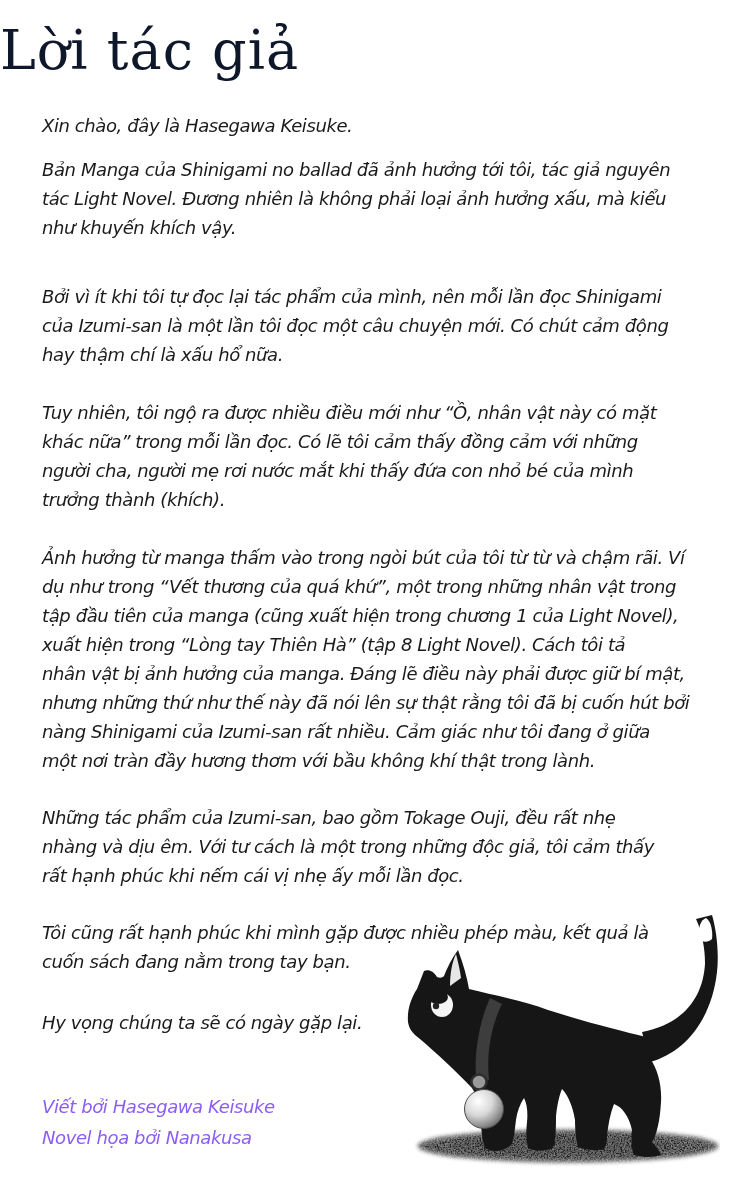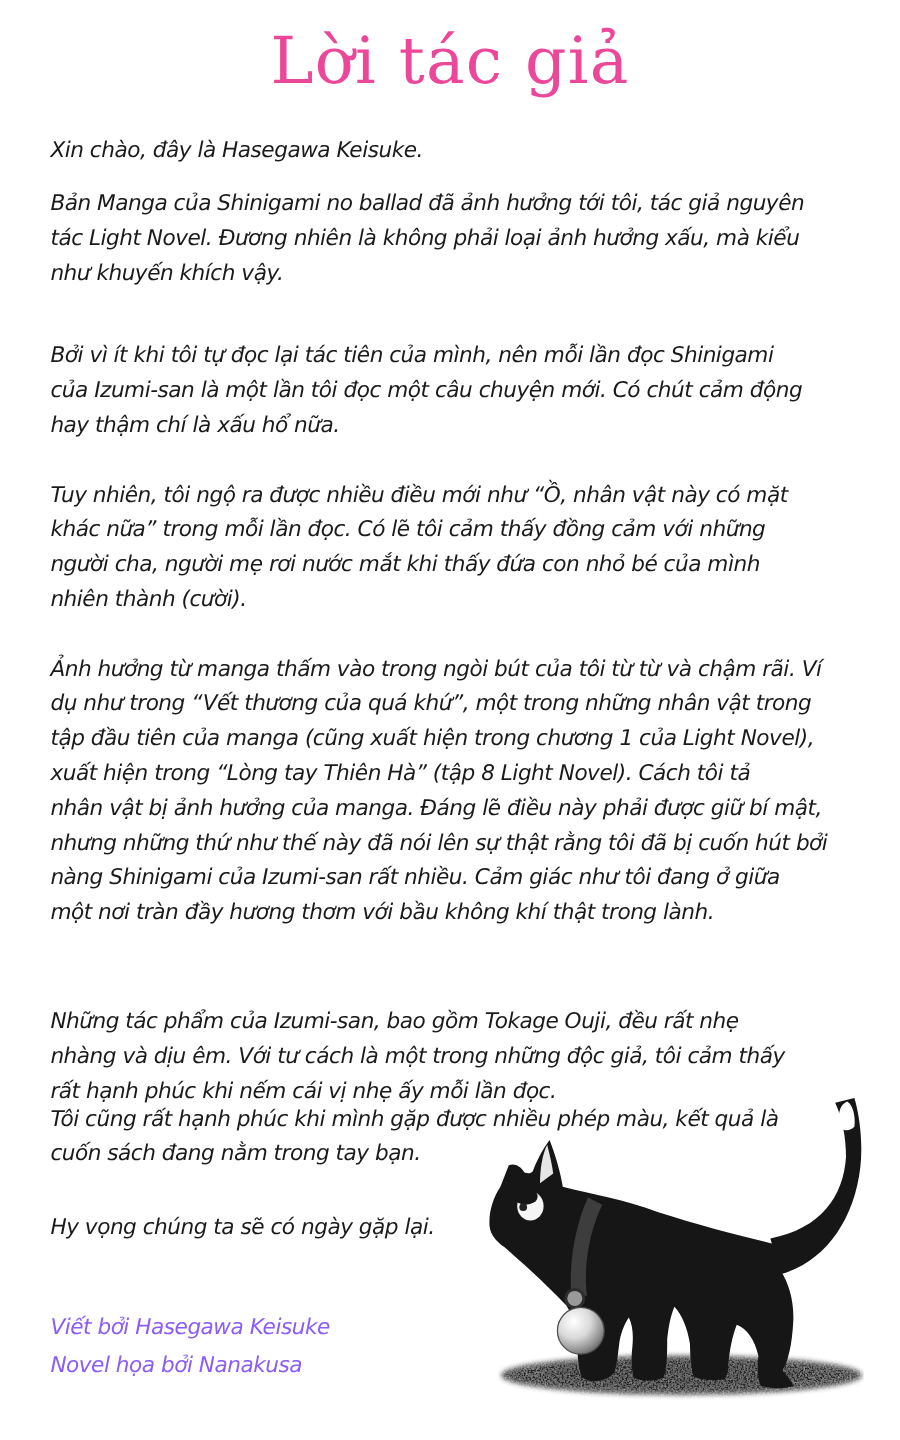--- a/index.html
+++ b/index.html
@@ -9,45 +9,45 @@
     height: 1200px;
     background: #ffffff;
     overflow: hidden;
     font-family: "DejaVu Sans", sans-serif;
   }
   .title {
     position: absolute;
     top: 12px;
     left: 0;
     width: 750px;
-    text-align: center;
+    text-align: left;
     font-family: "DejaVu Serif", serif;
     font-size: 54px;
     line-height: 78px;
-    color: #ec4899;
+    color: #0f172a;
     letter-spacing: 1px;
   }
   .para {
     position: absolute;
     left: 42px;
     width: 700px;
     font-family: "DejaVu Sans", sans-serif;
     font-style: italic;
     font-size: 18px;
     line-height: 29px;
     letter-spacing: -0.4px;
     color: #1a1a1a;
     white-space: pre;
   }
   .p1 { top: 111px; }
   .p2 { top: 155px; }
   .p3 { top: 282px; }
   .p4 { top: 398px; }
   .p5 { top: 543px; }
-  .p6 { top: 837px; }
+  .p6 { top: 803px; }
   .p7 { top: 918px; }
   .p8 { top: 1008px; }
   .credits {
     position: absolute;
     left: 42px;
     top: 1091px;
     font-family: "DejaVu Sans", sans-serif;
     font-style: italic;
     font-size: 18px;
     line-height: 31px;
@@ -66,27 +66,27 @@
 <body>
 
 <div class="page">
 
   <div class="title">Lời tác giả</div>
 
   <div class="para p1">Xin chào, đây là Hasegawa Keisuke.</div>
   <div class="para p2">Bản Manga của Shinigami no ballad đã ảnh hưởng tới tôi, tác giả nguyên
 tác Light Novel. Đương nhiên là không phải loại ảnh hưởng xấu, mà kiểu
 như khuyến khích vậy.</div>
-  <div class="para p3">Bởi vì ít khi tôi tự đọc lại tác tiên của mình, nên mỗi lần đọc Shinigami
+  <div class="para p3">Bởi vì ít khi tôi tự đọc lại tác phẩm của mình, nên mỗi lần đọc Shinigami
 của Izumi-san là một lần tôi đọc một câu chuyện mới. Có chút cảm động
 hay thậm chí là xấu hổ nữa.</div>
   <div class="para p4">Tuy nhiên, tôi ngộ ra được nhiều điều mới như “Ồ, nhân vật này có mặt
 khác nữa” trong mỗi lần đọc. Có lẽ tôi cảm thấy đồng cảm với những
 người cha, người mẹ rơi nước mắt khi thấy đứa con nhỏ bé của mình
-nhiên thành (cười).</div>
+trưởng thành (khích).</div>
   <div class="para p5">Ảnh hưởng từ manga thấm vào trong ngòi bút của tôi từ từ và chậm rãi. Ví
 dụ như trong “Vết thương của quá khứ”, một trong những nhân vật trong
 tập đầu tiên của manga (cũng xuất hiện trong chương 1 của Light Novel),
 xuất hiện trong “Lòng tay Thiên Hà” (tập 8 Light Novel). Cách tôi tả
 nhân vật bị ảnh hưởng của manga. Đáng lẽ điều này phải được giữ bí mật,
 nhưng những thứ như thế này đã nói lên sự thật rằng tôi đã bị cuốn hút bởi
 nàng Shinigami của Izumi-san rất nhiều. Cảm giác như tôi đang ở giữa
 một nơi tràn đầy hương thơm với bầu không khí thật trong lành.</div>
   <div class="para p6">Những tác phẩm của Izumi-san, bao gồm Tokage Ouji, đều rất nhẹ
 nhàng và dịu êm. Với tư cách là một trong những độc giả, tôi cảm thấy

